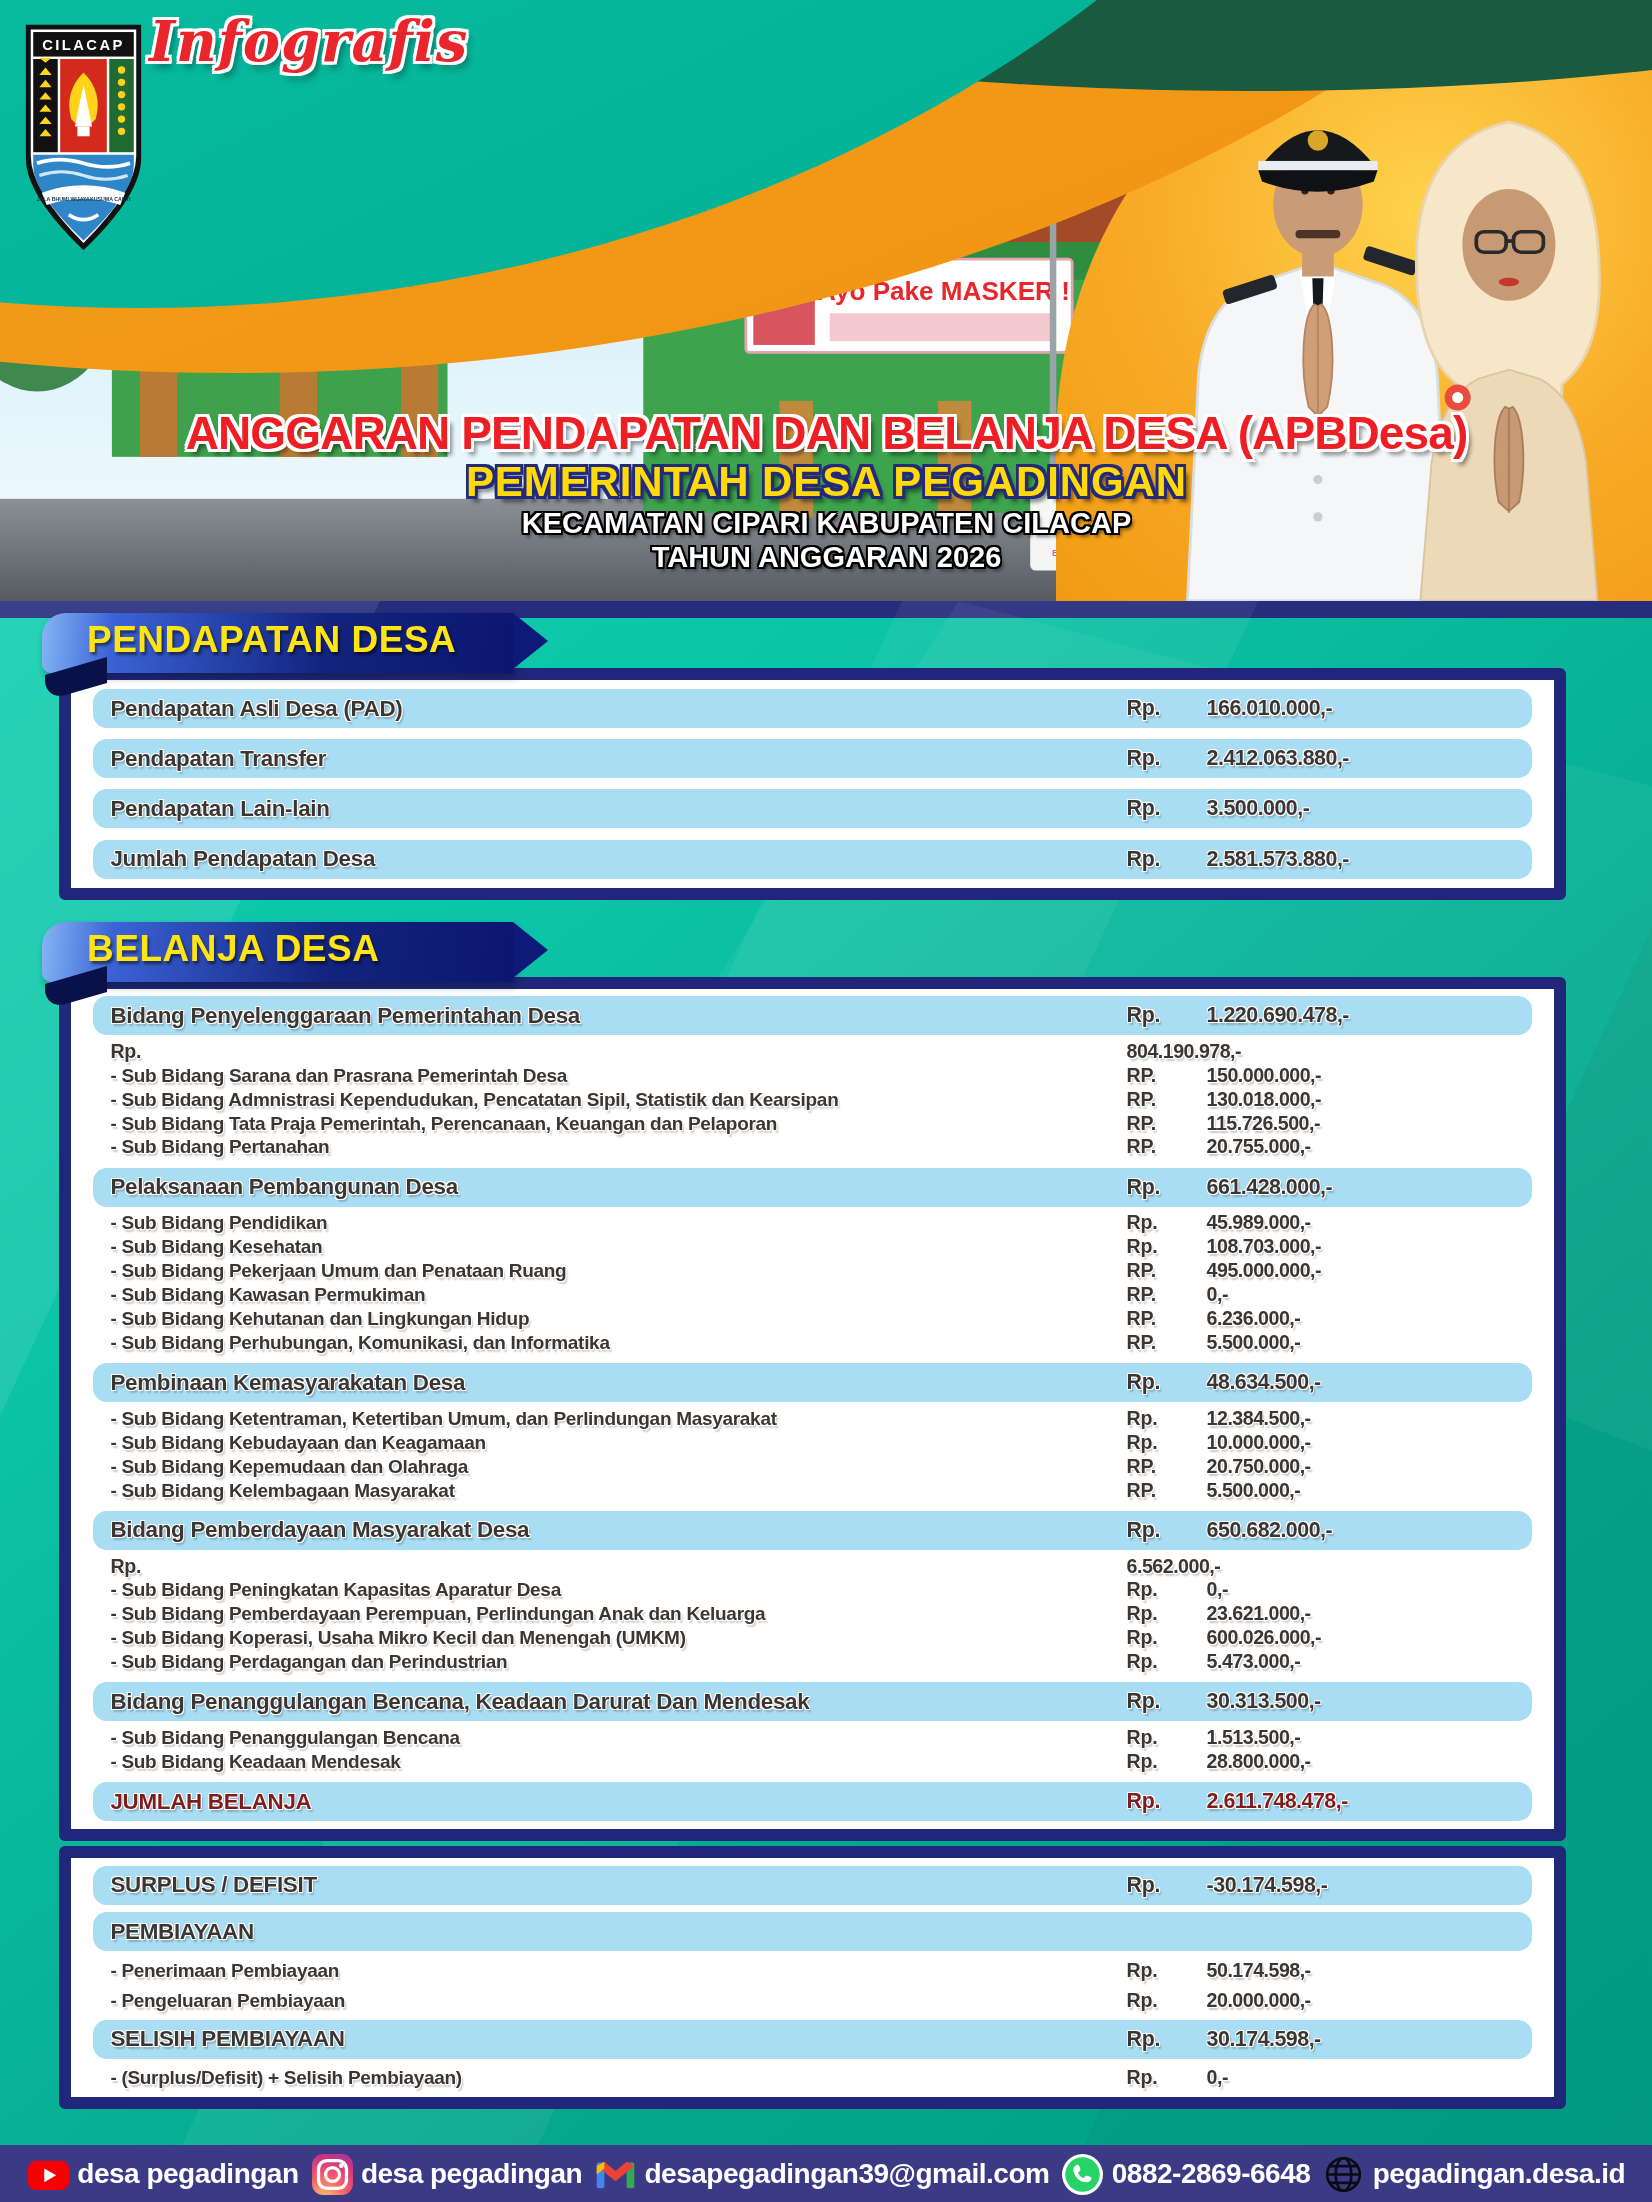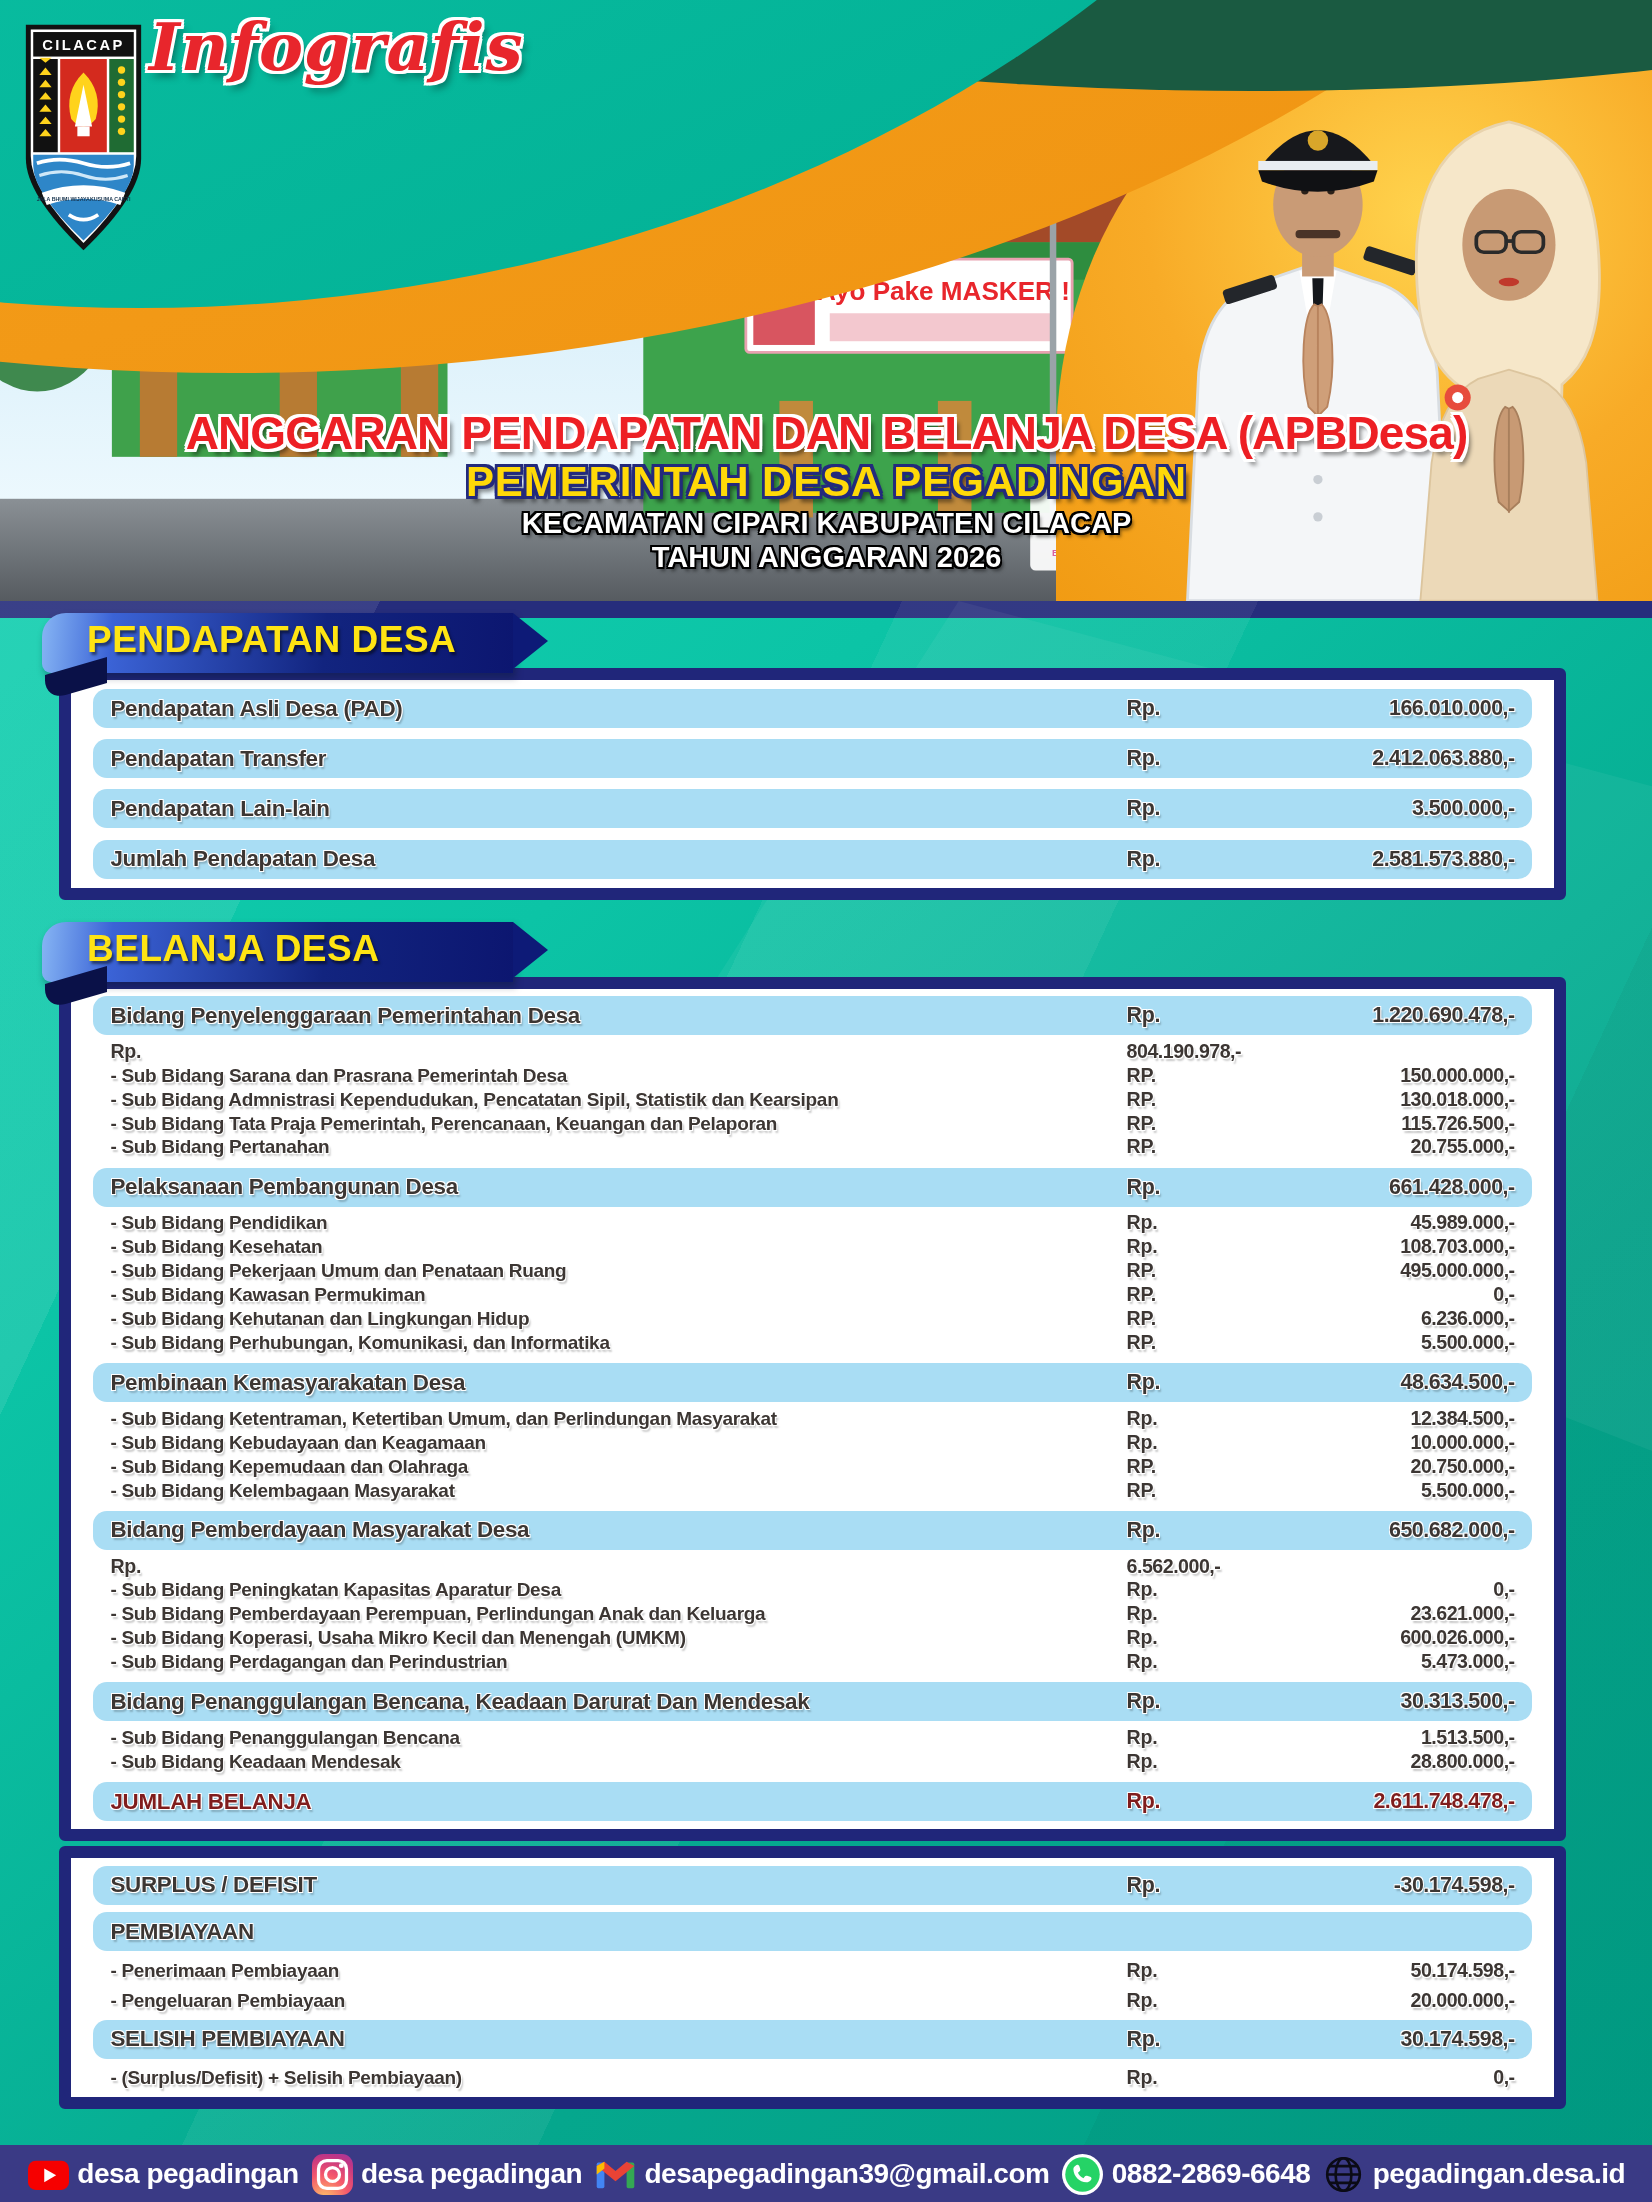--- a/index.html
+++ b/index.html
@@ -29,21 +29,21 @@
     border-radius:50%; z-index:4;
     background:linear-gradient(160deg,#f9b233 0%, #f5a01c 60%, #ef9210 100%);}
   .corner-green{position:absolute; top:-217px; right:-392px; width:1585px; height:308px;
     border-radius:50%; background:#1a5a41; z-index:4;}
   .cap-teal{position:absolute; left:-1240px; top:-1892px; width:2759px; height:2200px;
     border-radius:50%; z-index:6;
     background:linear-gradient(155deg,#20dcbc 0%, #0fc7a9 45%, #00ad92 100%);}
   .logo{position:absolute; left:22.4px; top:20.5px; z-index:7;}
   .brand{position:absolute; left:149px; top:7.5px; z-index:7;
     font-family:"DejaVu Serif","Liberation Serif",serif;
-    font-style:italic; font-weight:bold; font-size:66px; color:#e8262c; letter-spacing:0.9px;
+    font-style:italic; font-weight:bold; font-size:56px; color:#e8262c; letter-spacing:0.9px;
     text-shadow:-2.8px -2.8px 0 #fff,2.8px -2.8px 0 #fff,-2.8px 2.8px 0 #fff,2.8px 2.8px 0 #fff,
       -2.8px 0 0 #fff,2.8px 0 0 #fff,0 -2.8px 0 #fff,0 2.8px 0 #fff, 4.7px 6.5px 7.5px rgba(0,0,0,.35);}
   .titles{position:absolute; left:0; right:0; top:408px; z-index:8; text-align:center;}
   .t1{font-size:46px; font-weight:800; color:#ed1f24; letter-spacing:-0.9px; line-height:50px;
     text-shadow:-2.8px -2.8px 0 #fff,2.8px -2.8px 0 #fff,-2.8px 2.8px 0 #fff,2.8px 2.8px 0 #fff,
       -2.8px 0 0 #fff,2.8px 0 0 #fff,0 -2.8px 0 #fff,0 2.8px 0 #fff,4.7px 5.6px 4.7px rgba(0,0,0,.45);}
   .t2{font-size:42px; font-weight:800; color:#ffd908; letter-spacing:0.9px; line-height:48px;
     text-shadow:-2.8px -2.8px 0 #232a7c,2.8px -2.8px 0 #232a7c,-2.8px 2.8px 0 #232a7c,2.8px 2.8px 0 #232a7c,
       -2.8px 0 0 #232a7c,2.8px 0 0 #232a7c,0 -2.8px 0 #232a7c,0 2.8px 0 #232a7c,4.7px 5.6px 4.7px rgba(0,0,0,.5);}
   .t3{font-size:29px; font-weight:800; color:#ffffff; letter-spacing:0; line-height:34px;
@@ -76,21 +76,21 @@
   .row{display:grid; grid-template-columns:1fr 80px 308px; align-items:center; width:100%;}
   .brow{background:#a9ddf4; border-radius:14px; min-height:39px; padding:3.7px 17px;}
   .srow{padding:0 17px; min-height:23px;}
   .lbl,.cur,.val{color:#3c3633; font-weight:800; letter-spacing:-0.3px;
     text-shadow:0.9px 0.9px 0 #fff,-0.9px -0.9px 0 #fff,0.9px -0.9px 0 #fff,-0.9px 0.9px 0 #fff,1.9px 2.8px 1.9px rgba(0,0,0,.22);}
   .brow .lbl{font-size:22.4px;}
   .brow .cur,.brow .val{font-size:21.4px;}
   .srow .lbl{font-size:19px; line-height:23px; max-width:820px; padding-left:13px; text-indent:-13px;}
   .srow .cur,.srow .val{font-size:19.6px; line-height:23px; align-self:start;}
   .cur{text-align:left;}
-  .val{text-align:right; letter-spacing:-0.5px;}
+  .val{text-align:left; letter-spacing:-0.5px;}
   .group{margin-bottom:9.3px;}
   .group .subs{display:flex; flex-direction:column; gap:0.9px; padding-top:4.7px;}
   .total-row .lbl,.total-row .cur,.total-row .val{color:#7f1d1d;}
 
   
   .footer{position:absolute; left:0; right:0; bottom:0; height:58px; background:#3a3a85; z-index:9;
     display:flex; align-items:center; justify-content:center; gap:13px;}
   .f-item{display:flex; align-items:center; gap:8.4px;}
   .f-icon{display:inline-flex; width:41px; height:41px; align-items:center; justify-content:center;}
   .f-icon svg{width:41px; height:41px;}

